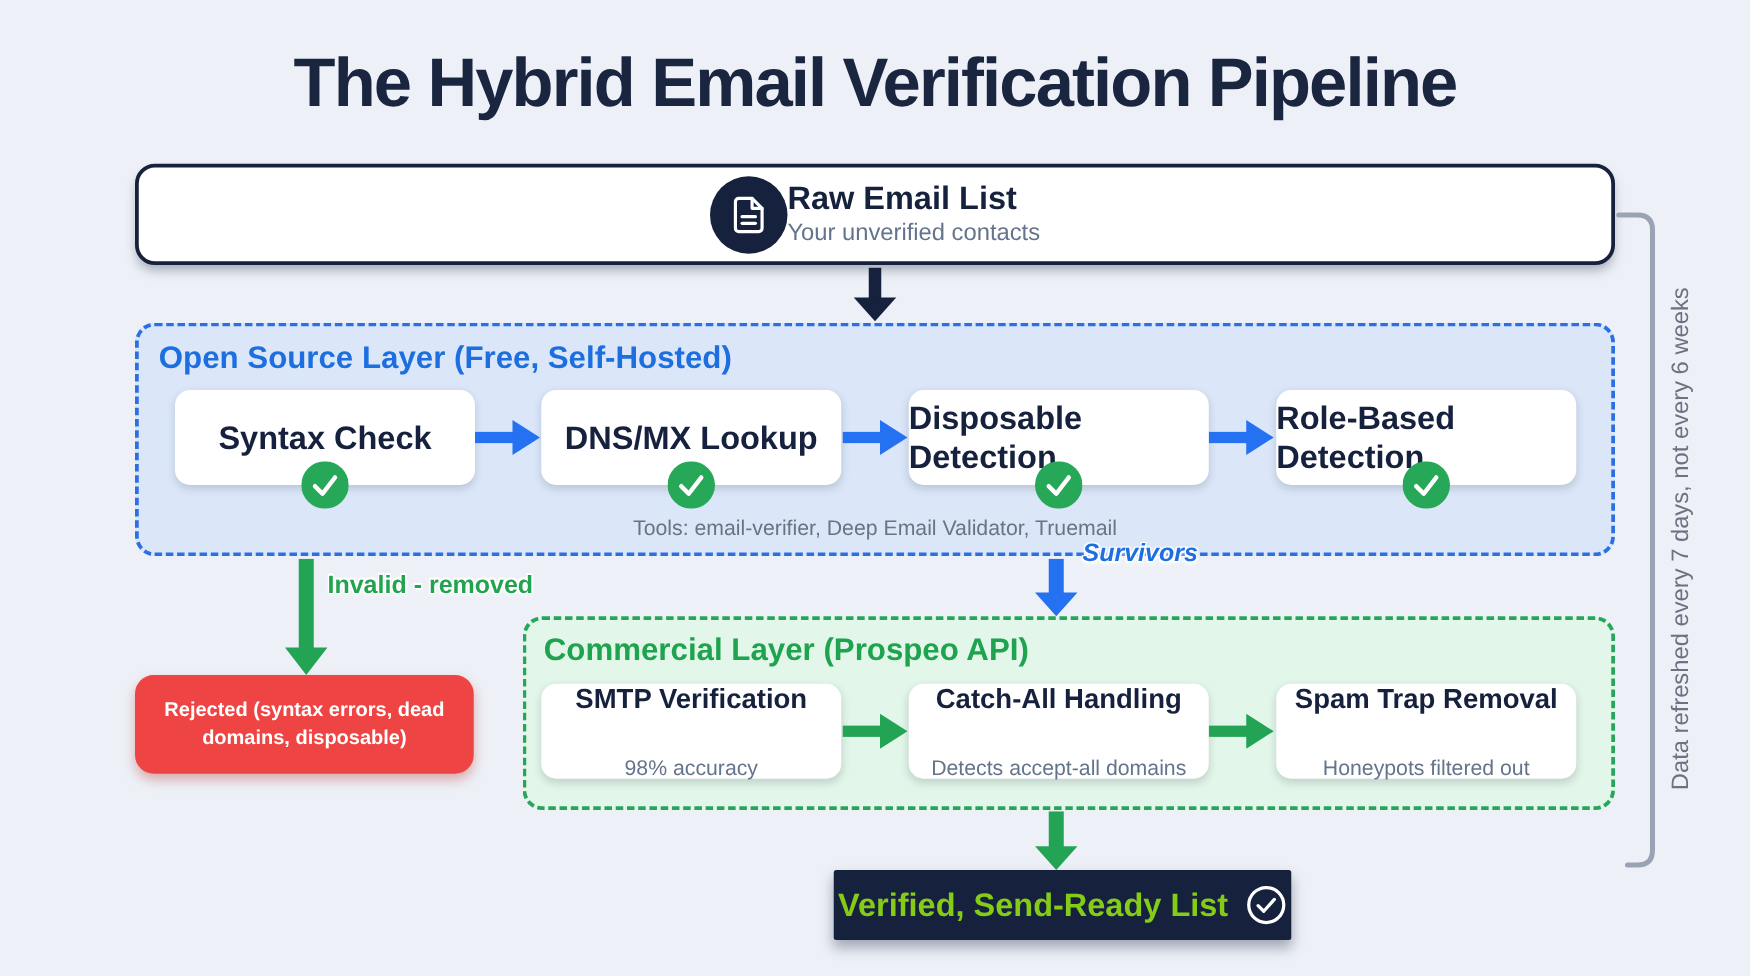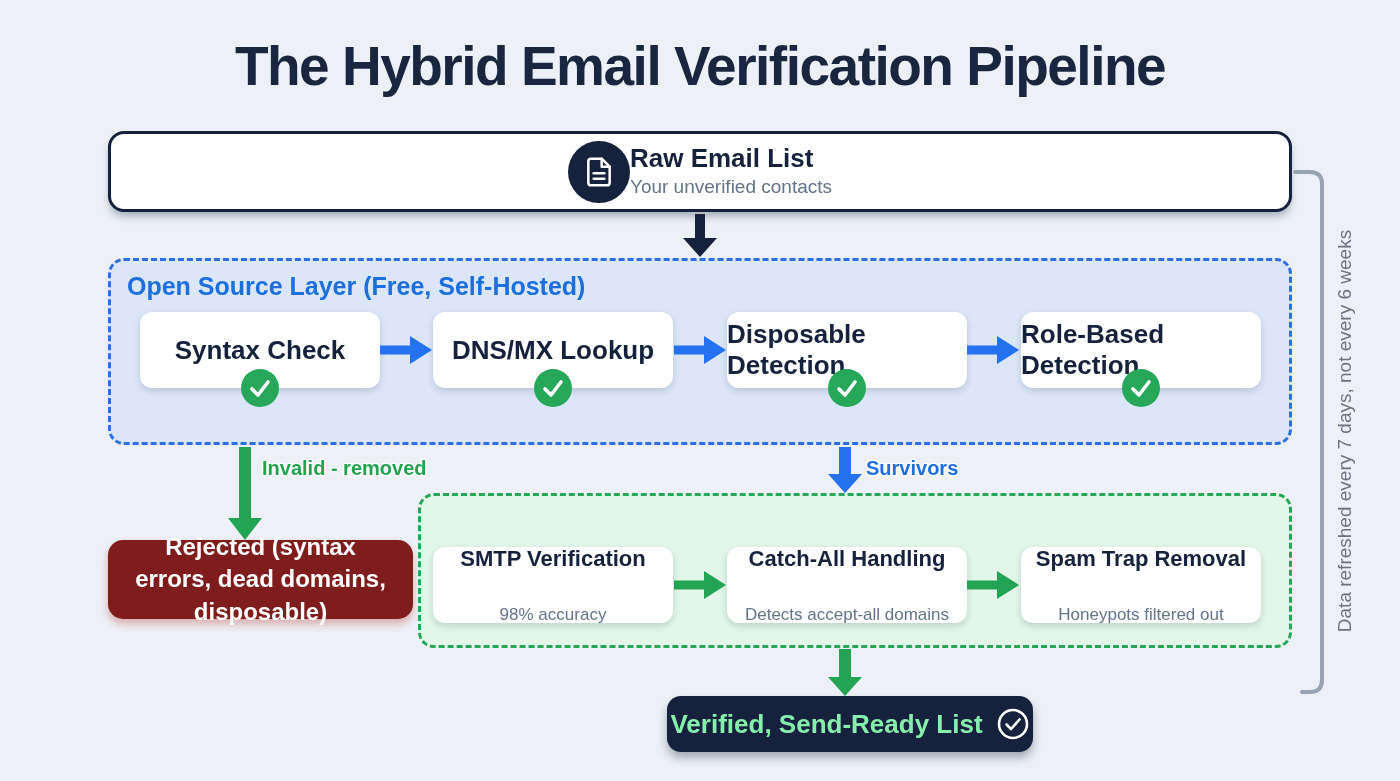--- a/index.html
+++ b/index.html
@@ -85,36 +85,36 @@
     position: absolute; left: 0; top: 152px; width: 100%;
     text-align: center; font-size: 17px; color: #6b7280;
   }
 
   
   .branch-label {
     position: absolute; font-size: 20px; font-weight: 700;
     text-shadow: -1px -1px 0 #fff, 1px -1px 0 #fff, -1px 1px 0 #fff, 1px 1px 0 #fff, 0 2px 4px rgba(255,255,255,0.9);
   }
   .invalid-label { left: 262px; top: 457px; color: #22a34f; }
-  .survivors-label { left: 866px; top: 457px; color: #1d6fe0; }
+  .survivors-label { left: 866px; top: 432px; color: #1d6fe0; font-style: italic; }
 
   .rejected-box {
-    position: absolute; left: 108px; top: 540px; width: 305px; height: 79px;
-    background: #7f1d1d; border-radius: 15px;
+    position: absolute; left: 108px; top: 540px; width: 271px; height: 79px;
+    background: #ef4444; border-radius: 15px;
     display: flex; align-items: center; justify-content: center;
     padding: 0 16px; text-align: center;
-    color: #ffffff; font-size: 24px; font-weight: 700; line-height: 1.35;
+    color: #ffffff; font-size: 16px; font-weight: 700; line-height: 1.35;
     box-shadow: 0 5px 9px rgba(180,40,35,0.35);
   }
 
   .verified-box {
     position: absolute; left: 667px; top: 696px; width: 366px; height: 56px;
-    background: #16213d; border-radius: 14px;
+    background: #16213d; border-radius: 2px;
     display: flex; align-items: center; justify-content: center; gap: 13px;
-    color: #86efac; font-size: 26px; font-weight: 700;
+    color: #84cc16; font-size: 26px; font-weight: 700;
     box-shadow: 0 6px 10px rgba(22,33,61,0.35);
   }
 
   .side-note {
     position: absolute; left: 1067px; top: 418px; width: 560px; height: 26px;
     transform: rotate(-90deg);
     text-align: center; font-size: 19px; color: #6b7280;
   }
 
   .abs { position: absolute; }
@@ -184,37 +184,39 @@
     </svg>
     <svg class="h-arrow os-arrow-1" viewBox="0 0 52 28">
       <rect x="0" y="9.5" width="31" height="9" fill="#2471f2"></rect>
       <polygon points="30,0 52,14 30,28" fill="#2471f2"></polygon>
     </svg>
     <svg class="h-arrow os-arrow-2" viewBox="0 0 52 28">
       <rect x="0" y="9.5" width="31" height="9" fill="#2471f2"></rect>
       <polygon points="30,0 52,14 30,28" fill="#2471f2"></polygon>
     </svg>
 
+    <div class="tools-note">Tools: email-verifier, Deep Email Validator, Truemail</div>
   </div>
 
   <svg class="abs" style="left:228px; top:447px;" width="34" height="93" viewBox="0 0 34 93">
     <rect x="11" y="0" width="12" height="72" fill="#23a455"></rect>
     <polygon points="0,71 34,71 17,93" fill="#23a455"></polygon>
   </svg>
   <div class="branch-label invalid-label">Invalid - removed</div>
 
   <svg class="abs" style="left:828px; top:447px;" width="34" height="46" viewBox="0 0 34 46">
     <rect x="11" y="0" width="12" height="28" fill="#2471f2"></rect>
     <polygon points="0,27 34,27 17,46" fill="#2471f2"></polygon>
   </svg>
   <div class="branch-label survivors-label">Survivors</div>
 
   <div class="rejected-box">Rejected (syntax errors, dead domains, disposable)</div>
 
   <div class="layer commercial-layer">
+    <div class="layer-title">Commercial Layer (Prospeo API)</div>
 
     <div class="card co-card co-card-0">
       <div class="card-label" style="font-size:22px">SMTP Verification</div>
       <div class="card-sublabel">98% accuracy</div>
     </div>
     <div class="card co-card co-card-1">
       <div class="card-label" style="font-size:22px">Catch-All Handling</div>
       <div class="card-sublabel">Detects accept-all domains</div>
     </div>
     <div class="card co-card co-card-2">

